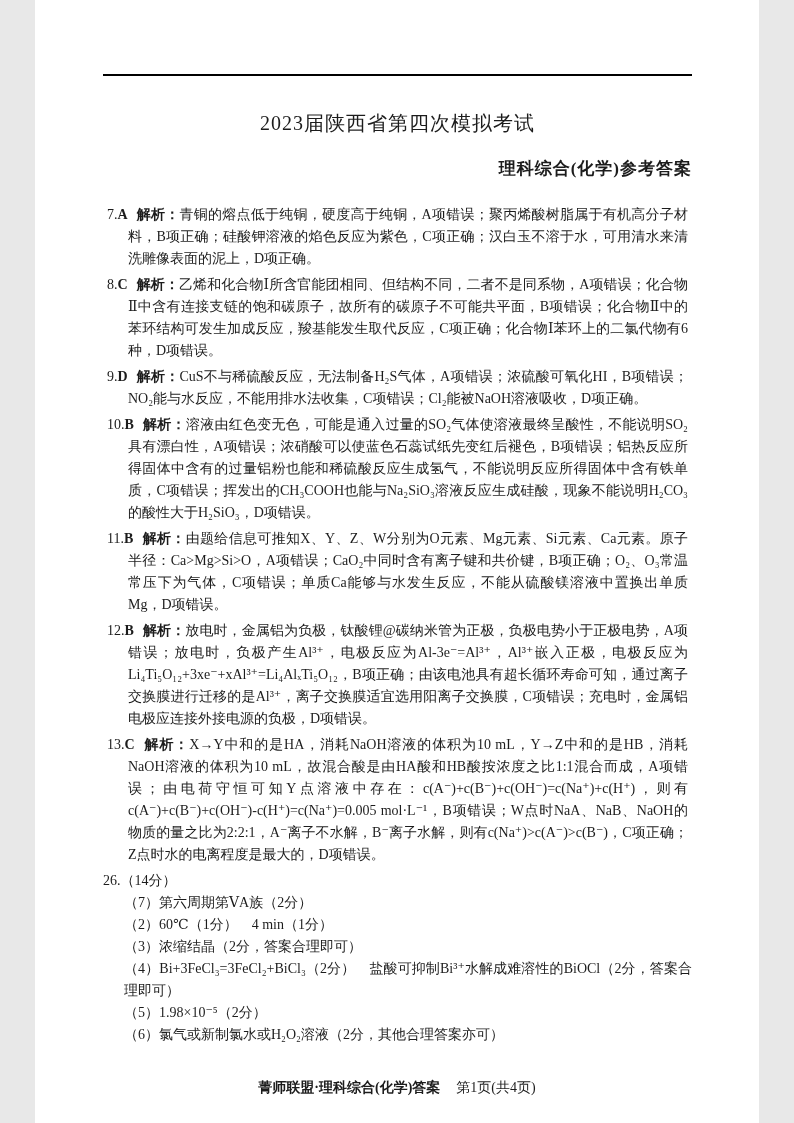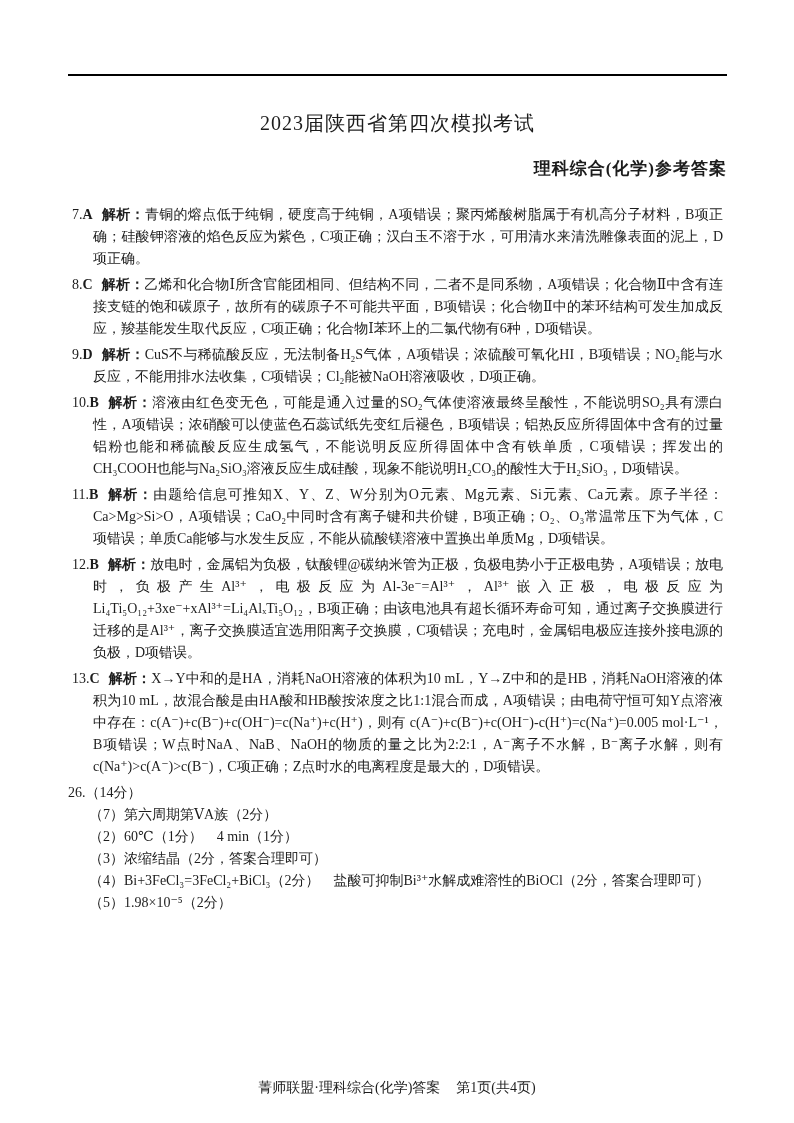--- a/index.html
+++ b/index.html
@@ -1,36 +1,36 @@
 <!DOCTYPE html>
 <html><head>
 <meta charset="utf-8">
 <style>
   html,body{margin:0;padding:0;background:#e8e8e8;}
   .page{
-    width:794px;height:1123px;margin:0 auto;background:#ffffff;
+    width:724px;height:1123px;margin:0 auto;background:#ffffff;
     position:relative;box-sizing:border-box;
     padding:74px 67px 0 68px;
     font-family:"Liberation Serif","DejaVu Serif",serif;
     color:#1c1c1c;
   }
   .top-rule{height:2px;background:#000;margin-bottom:34px;}
   .title{
     margin:0;text-align:center;font-size:20px;font-weight:normal;
     letter-spacing:1px;
   }
   .subtitle{
     margin:20px 0 0 0;text-align:right;font-size:17px;font-weight:bold;
     letter-spacing:1px;
   }
   .body{
     margin-top:24px;font-size:14px;line-height:22px;text-align:justify;
   }
   .item{margin:4px;padding-left:21px;text-indent:-21px;}
-  .b{font-weight:normal;text-align:center;}
+  .b{font-weight:bold;text-align:center;}
   .ans{font-weight:bold;margin-right:9px;}
   .lbl{font-weight:bold;}
   .q26-head{margin:0;}
   .q26-sub{margin:0 0 0 21px;}
   .footer{
     position:absolute;left:0;right:0;bottom:26px;text-align:center;
     font-size:14px;
   }
   .footer-page{margin-left:16px;font-weight:normal;}
 </style>
@@ -60,19 +60,20 @@
 
     <p class="item"><span>13.</span><span class="ans">C</span><span class="lbl">解析：</span><span>X→Y中和的是HA，消耗NaOH溶液的体积为10 mL，Y→Z中和的是HB，消耗NaOH溶液的体积为10 mL，故混合酸是由HA酸和HB酸按浓度之比1:1混合而成，A项错误；由电荷守恒可知Y点溶液中存在：c(A⁻)+c(B⁻)+c(OH⁻)=c(Na⁺)+c(H⁺)，则有 c(A⁻)+c(B⁻)+c(OH⁻)-c(H⁺)=c(Na⁺)=0.005 mol·L⁻¹，B项错误；W点时NaA、NaB、NaOH的物质的量之比为2:2:1，A⁻离子不水解，B⁻离子水解，则有c(Na⁺)&gt;c(A⁻)&gt;c(B⁻)，C项正确；Z点时水的电离程度是最大的，D项错误。</span></p>
 
     <div class="q26">
       <p class="q26-head">26.（14分）</p>
       <p class="q26-sub">（7）第六周期第ⅤA族（2分）</p>
       <p class="q26-sub">（2）60℃（1分）　4 min（1分）</p>
       <p class="q26-sub">（3）浓缩结晶（2分，答案合理即可）</p>
       <p class="q26-sub">（4）Bi+3FeCl₃=3FeCl₂+BiCl₃（2分）　盐酸可抑制Bi³⁺水解成难溶性的BiOCl（2分，答案合理即可）</p>
       <p class="q26-sub">（5）1.98×10⁻⁵（2分）</p>
+      <p class="q26-sub">（6）氯气或新制氯水或H₂O₂溶液（2分，其他合理答案亦可）</p>
     </div>
 
   </div>
 
   <div class="footer"><span class="b">菁师联盟·理科综合(化学)答案</span><span class="footer-page">第1页(共4页)</span></div>
 
 </div>
 
 </body></html>

